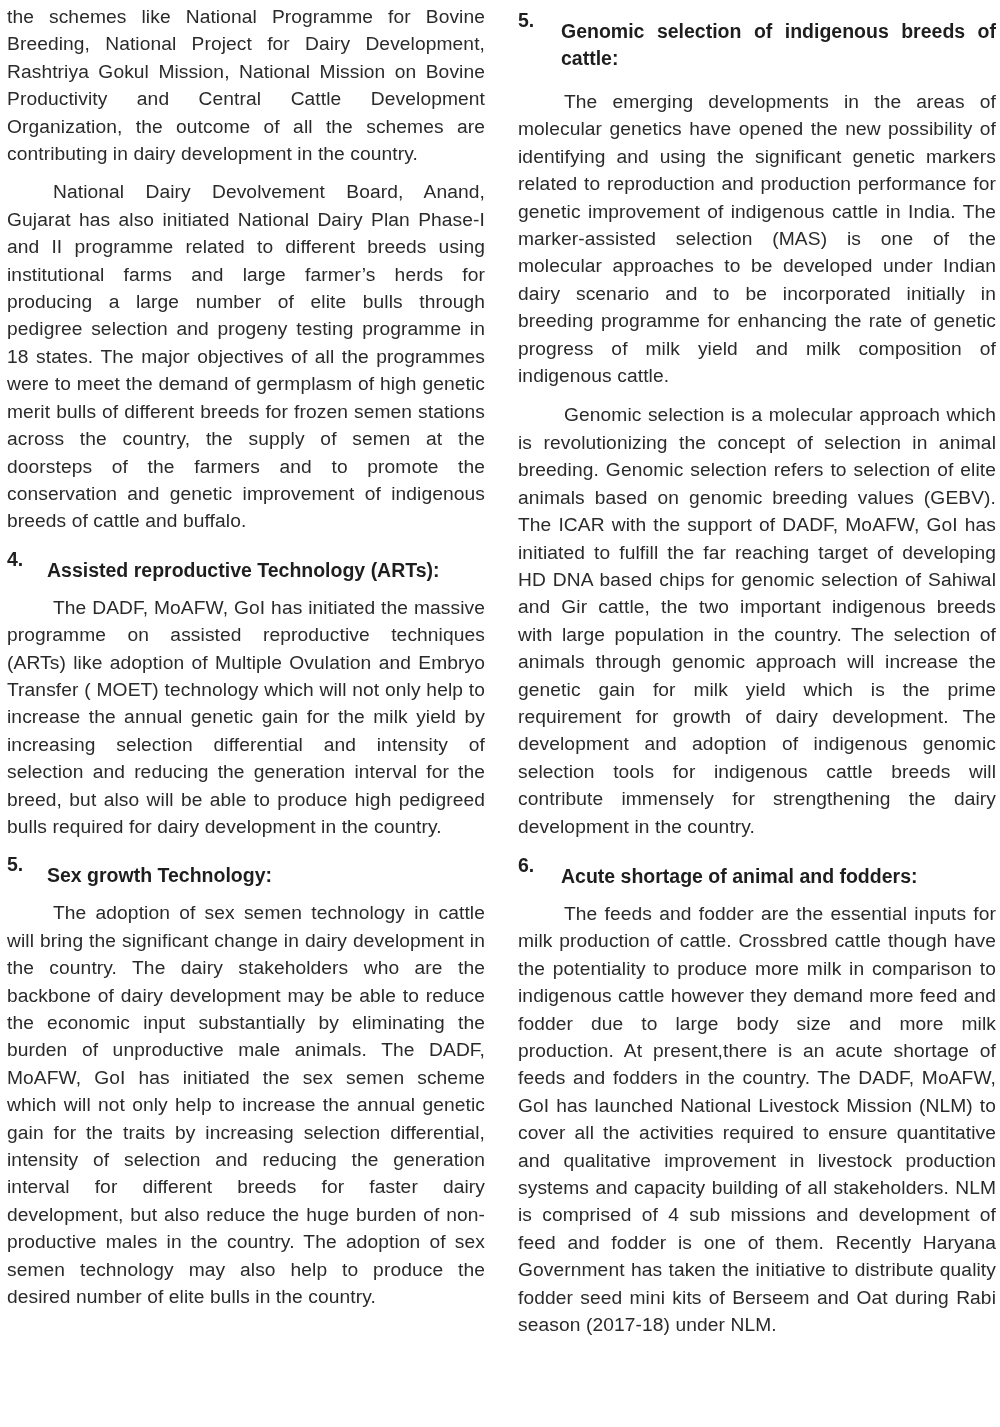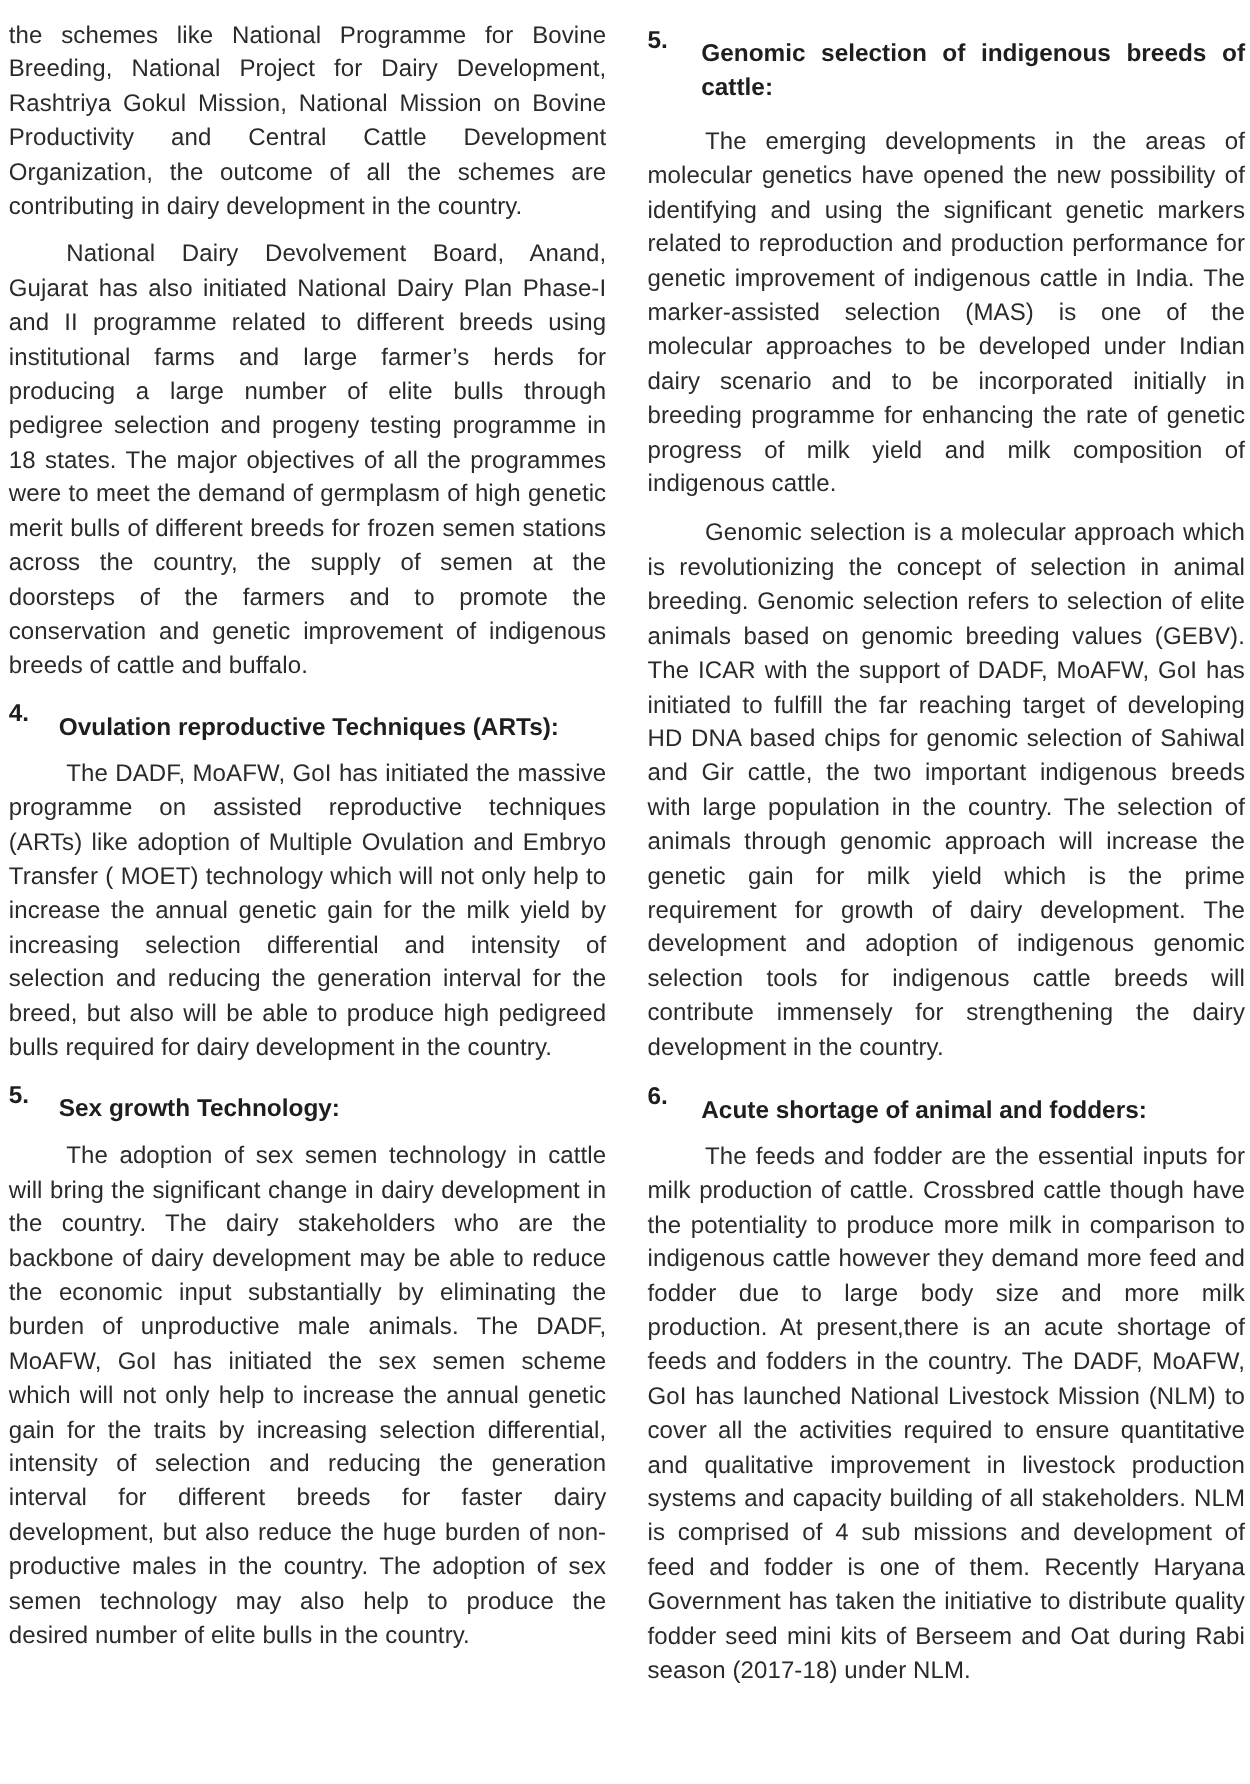--- a/index.html
+++ b/index.html
@@ -1,18 +1,18 @@
 <!DOCTYPE html>
 <html><head>
   <meta charset="utf-8">
   <style>
     * { box-sizing: border-box; margin: 0; padding: 0; }
     html, body { width: 1000px; height: 1427px; background: #ffffff; overflow: hidden; }
     body { position: relative; font-family: "Liberation Sans", "DejaVu Sans", sans-serif; color: #2a2a2a; }
-    .col { position: absolute; top: 12px; width: 478px; }
+    .col { position: absolute; top: 0; width: 478px; }
     .col.left { left: 7px; }
     .col.right { left: 518px; }
     p.body {
       font-size: 19.2px;
       line-height: 27.4px;
       text-align: justify;
       letter-spacing: 0.1px;
       hyphens: none;
     }
     p.body.indent { text-indent: 46px; }
@@ -50,21 +50,21 @@
   </style>
 </head>
 <body>
 
 <div class="col left">
   <p class="body" style="margin-top:3px;">the schemes like National Programme for Bovine Breeding, National Project for Dairy Development, Rashtriya Gokul Mission, National Mission on Bovine Productivity and Central Cattle Development Organization, the outcome of all the schemes are contributing in dairy development in the country.</p>
   <p class="body indent" style="margin-top:11px;">National Dairy Devolvement Board, Anand, Gujarat has also initiated National Dairy Plan Phase-I and II programme related to different breeds using institutional farms and large farmer’s herds for producing a large number of elite bulls through pedigree selection and progeny testing programme in 18 states. The major objectives of all the programmes were to meet the demand of germplasm of high genetic merit bulls of different breeds for frozen semen stations across the country, the supply of semen at the doorsteps of the farmers and to promote the conservation and genetic improvement of indigenous breeds of cattle and buffalo.</p>
 
   <div class="heading" style="margin-top:11px;">
     <span class="num">4.</span>
-    <span class="txt">Ovulation reproductive Techniques (ARTs):</span>
+    <span class="txt">Assisted reproductive Technology (ARTs):</span>
   </div>
   <p class="body indent" style="margin-top:10px;">The DADF, MoAFW, GoI has initiated the massive programme on assisted reproductive techniques (ARTs) like adoption of Multiple Ovulation and Embryo Transfer ( MOET) technology which will  not only help  to increase the annual genetic gain for the milk yield  by increasing selection differential and intensity of selection and reducing the generation interval for the breed, but also will be able to produce high pedigreed bulls required for dairy development in the country.</p>
 
   <div class="heading" style="margin-top:11px;">
     <span class="num">5.</span>
     <span class="txt">Sex growth Technology:</span>
   </div>
   <p class="body indent" style="margin-top:10px;">The adoption of sex semen technology in cattle will bring the significant change in dairy development in the country. The dairy stakeholders who are the backbone of dairy development may be able to reduce the economic input substantially by eliminating the burden of unproductive male animals. The DADF, MoAFW, GoI has initiated the sex semen scheme which will not only help to increase the annual genetic gain for the traits by increasing selection differential, intensity of selection and reducing the generation interval for different breeds for faster dairy development, but also reduce the huge burden of non-productive males in the country. The adoption of sex semen technology may also help to produce the desired number of elite bulls in the country.</p>
 </div>
 

